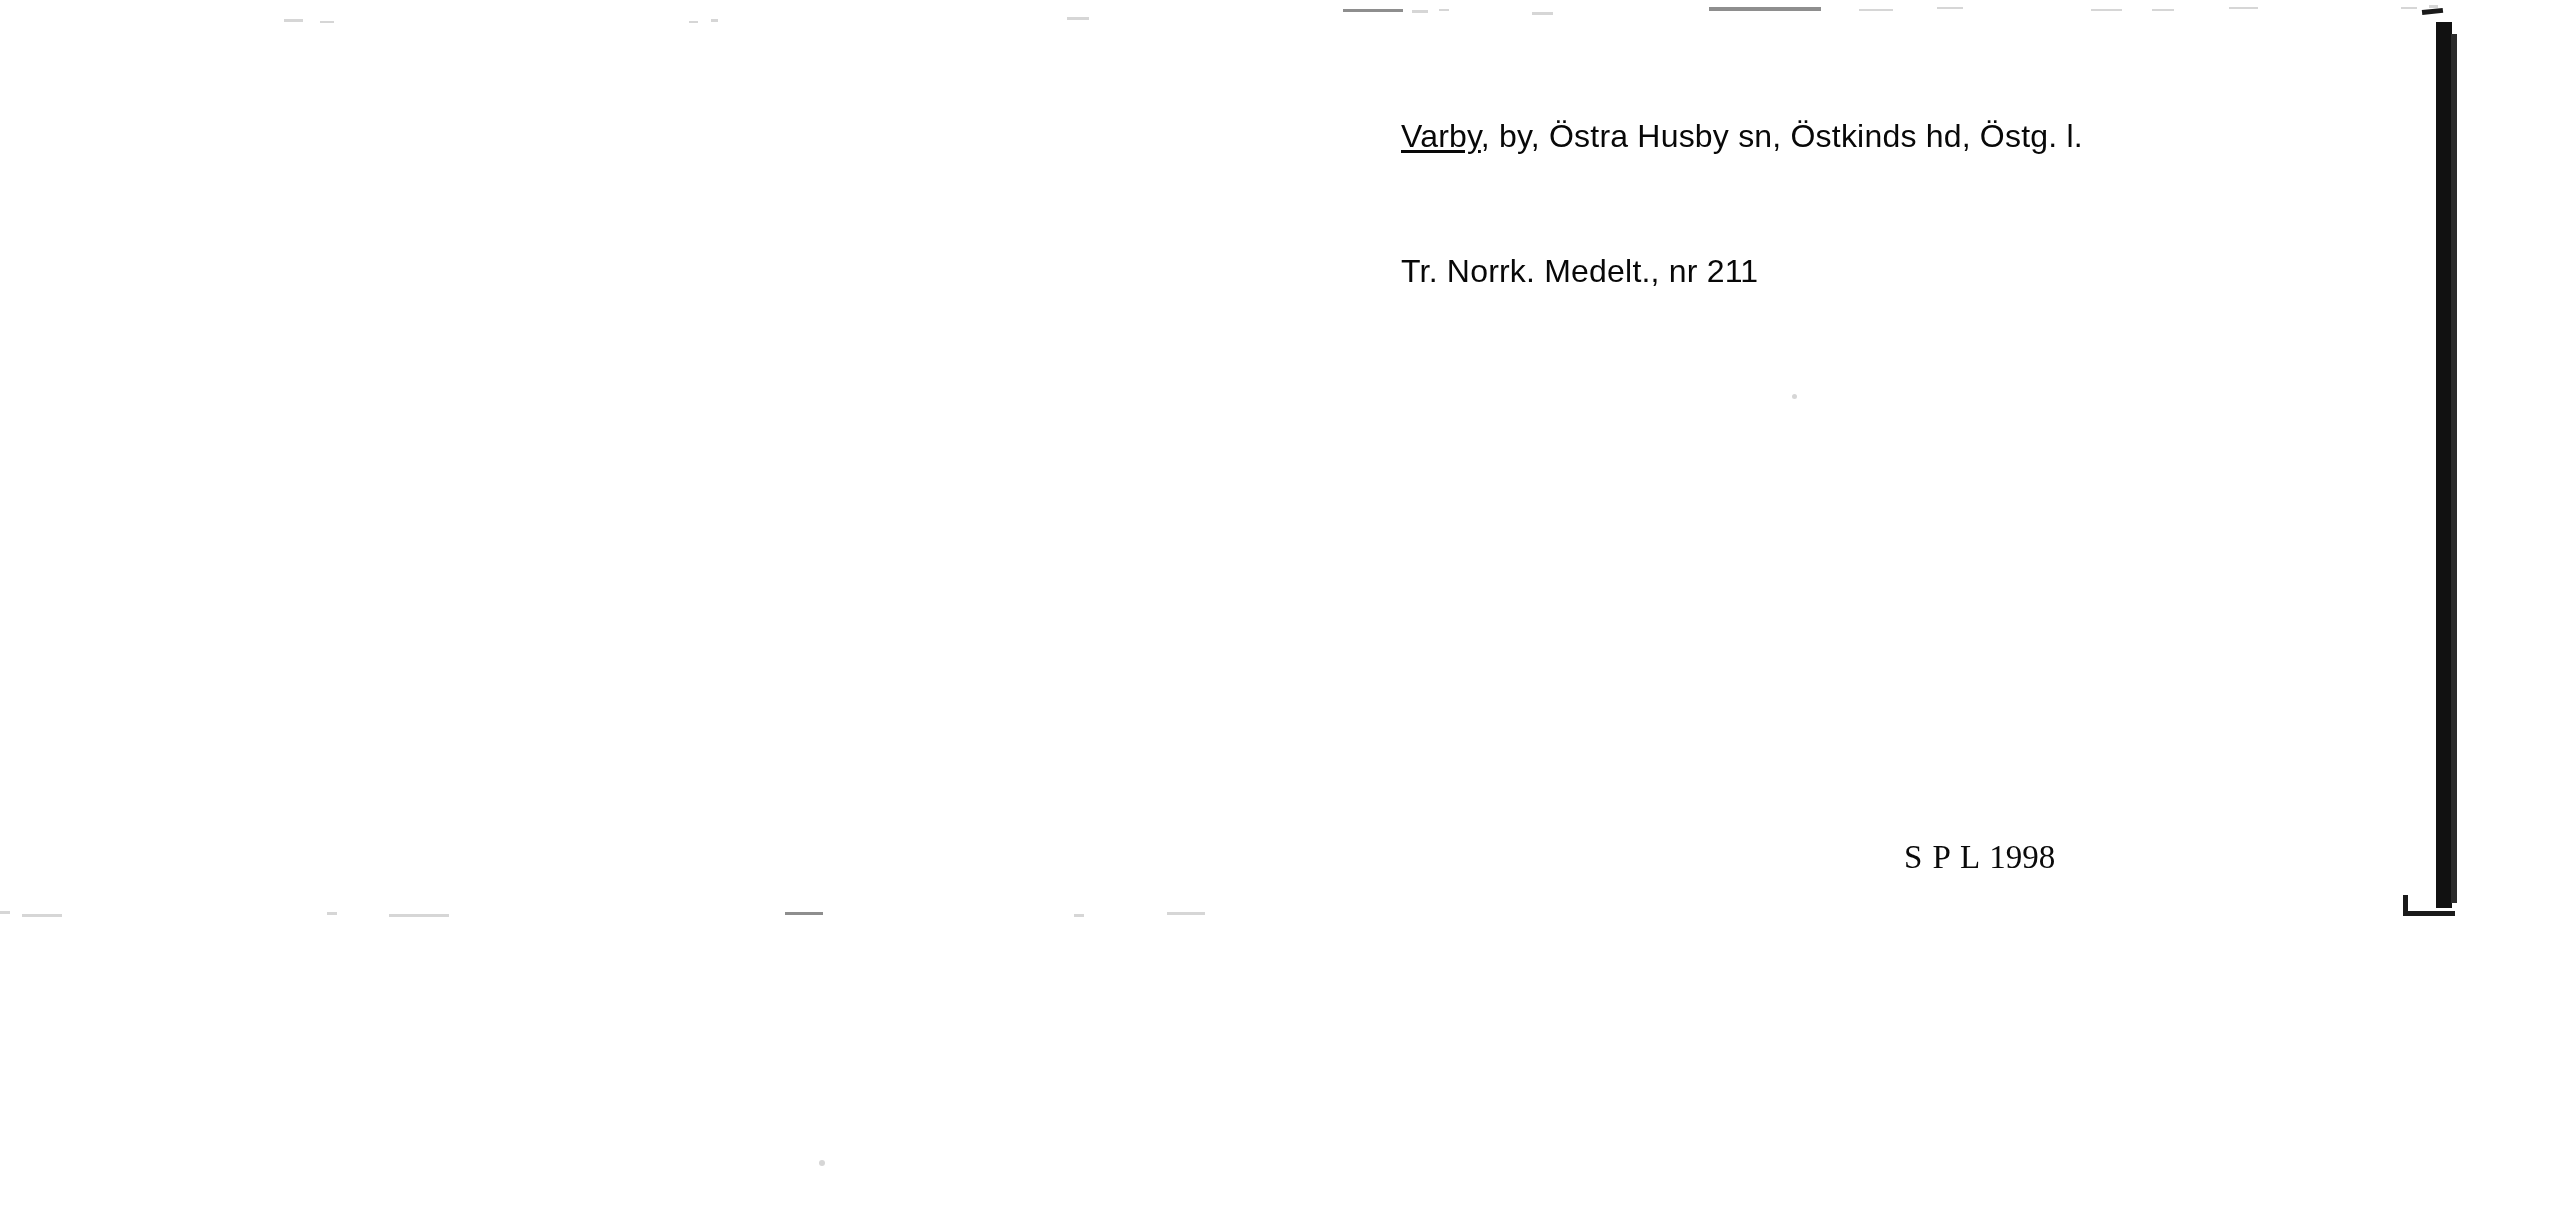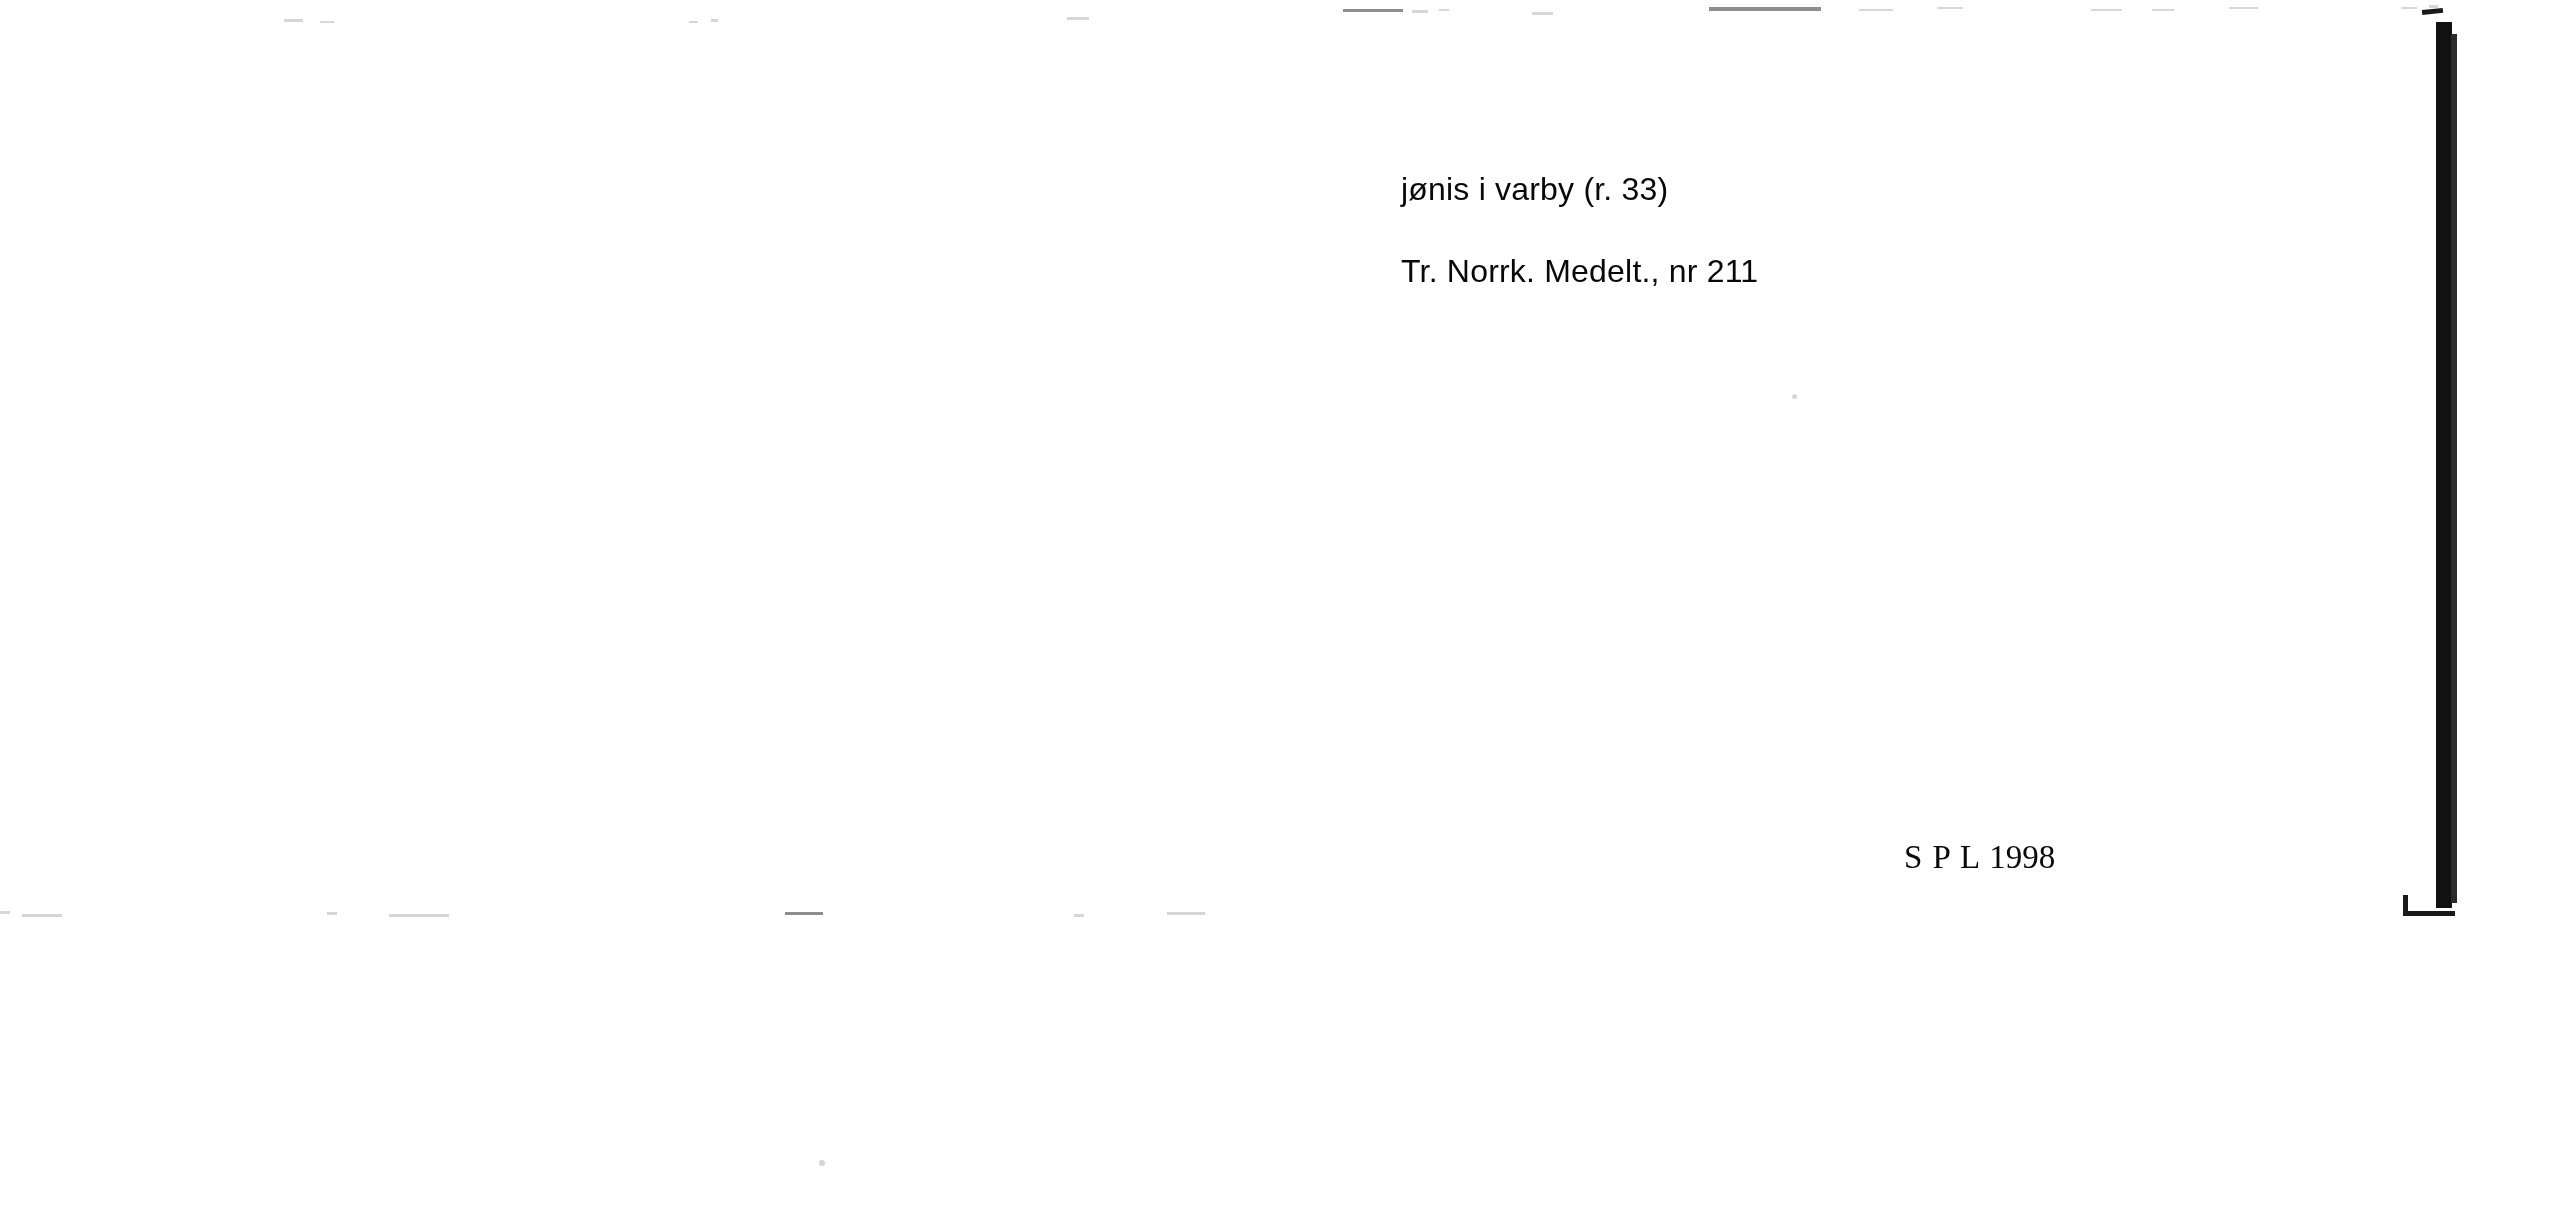--- a/index.html
+++ b/index.html
@@ -112,24 +112,24 @@
   <div class="speck light" style="left:819px; top:1160px; width:6px; height:6px; border-radius:50%;"></div>
 
   <div class="edge-bar" style="left:2436px; top:22.4px; width:15.5px; height:886px;"></div>
   <div class="edge-bar-2" style="left:2451px; top:34px; width:6px; height:869px;"></div>
   <div class="edge-tick" style="left:2422px; top:8.6px; width:20.7px; height:5.2px; transform:rotate(-6deg);"></div>
   <div class="edge-tick" style="left:2403px; top:911px; width:52px; height:5.2px;"></div>
   <div class="edge-tick" style="left:2403px; top:895px; width:5.2px; height:20.7px;"></div>
 
   <div class="card-text">
 
+    <div class="line"><span class="headword">Varby</span><span>, by, Östra Husby sn, Östkinds hd, Östg. l.</span></div>
 
     <div class="gap-lg"></div>
 
-    <div class="line">jønis i varby (r. 33)</div>
 
     <div class="gap-md"></div>
 
     <div class="line">Tr. Norrk. Medelt., nr 211</div>
   </div>
 
   <div class="signature"><span>S P L</span> <span class="yr">1998</span></div>
 
 </div>
 

